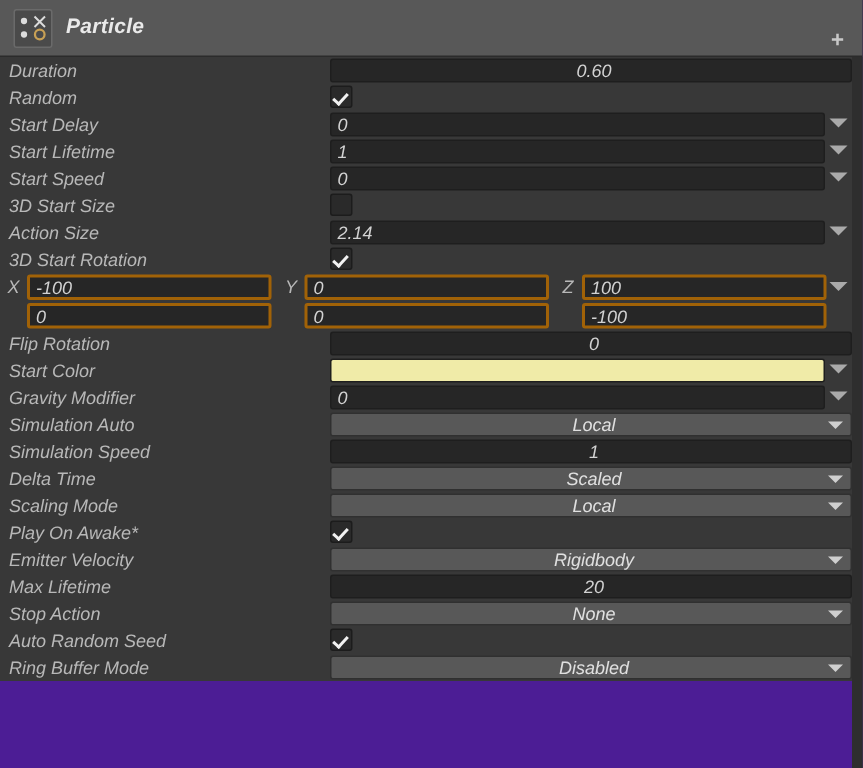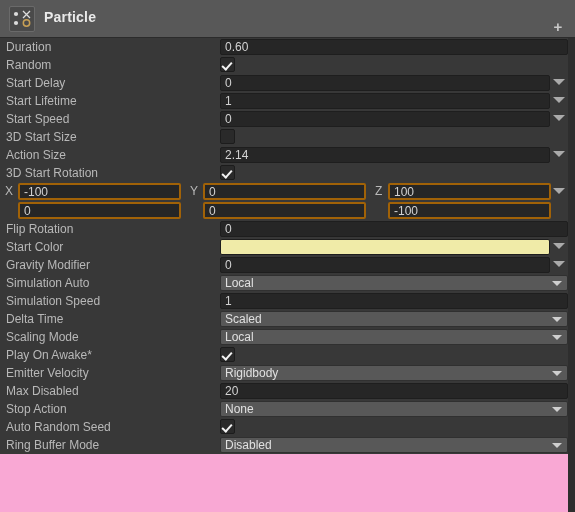--- a/index.html
+++ b/index.html
@@ -13,22 +13,23 @@
     overflow: hidden;
     font-family: "Liberation Sans", sans-serif;
     font-size: 12px;
     color: #c4c4c4;
     -webkit-font-smoothing: antialiased;
   }
   #root {
     position: relative;
     width: 575px;
     height: 512px;
-    background: #f9a8d4;
-    box-sizing: border-box;
+    background: #4c1d95;
+    box-sizing: border-box;
+    font-style: italic;
   }
 
   
   .header {
     position: relative;
     height: 38px;
     background: #585858;
     border-bottom: 1px solid #2b2b2b;
     box-sizing: border-box;
   }
@@ -86,21 +87,21 @@
 
   
   .field {
     position: absolute;
     left: 220px;
     top: 1px;
     height: 16px;
     box-sizing: border-box;
     border-radius: 2px;
   }
-  .f-wide   { width: 348px; }   
+  .f-wide   { width: 348px; text-align: center; }   
   .f-narrow { width: 330px; }   
 
   .input {
     background: #262626;
     border: 1px solid #1e1e1e;
     color: #d2d2d2;
     font-size: 12px;
     line-height: 14px;
     padding-left: 4px;
     overflow: hidden;
@@ -302,21 +303,21 @@
       </div>
       <div class="row">
         <div class="row-label">Play On Awake*</div>
         <div class="checkbox on"></div>
       </div>
       <div class="row">
         <div class="row-label">Emitter Velocity</div>
         <div class="field f-wide popup"><span>Rigidbody</span><div class="inner-arrow"></div></div>
       </div>
       <div class="row">
-        <div class="row-label">Max Disabled</div>
+        <div class="row-label">Max Lifetime</div>
         <div class="field input f-wide">20</div>
       </div>
       <div class="row">
         <div class="row-label">Stop Action</div>
         <div class="field f-wide popup"><span>None</span><div class="inner-arrow"></div></div>
       </div>
       <div class="row">
         <div class="row-label">Auto Random Seed</div>
         <div class="checkbox on"></div>
       </div>

